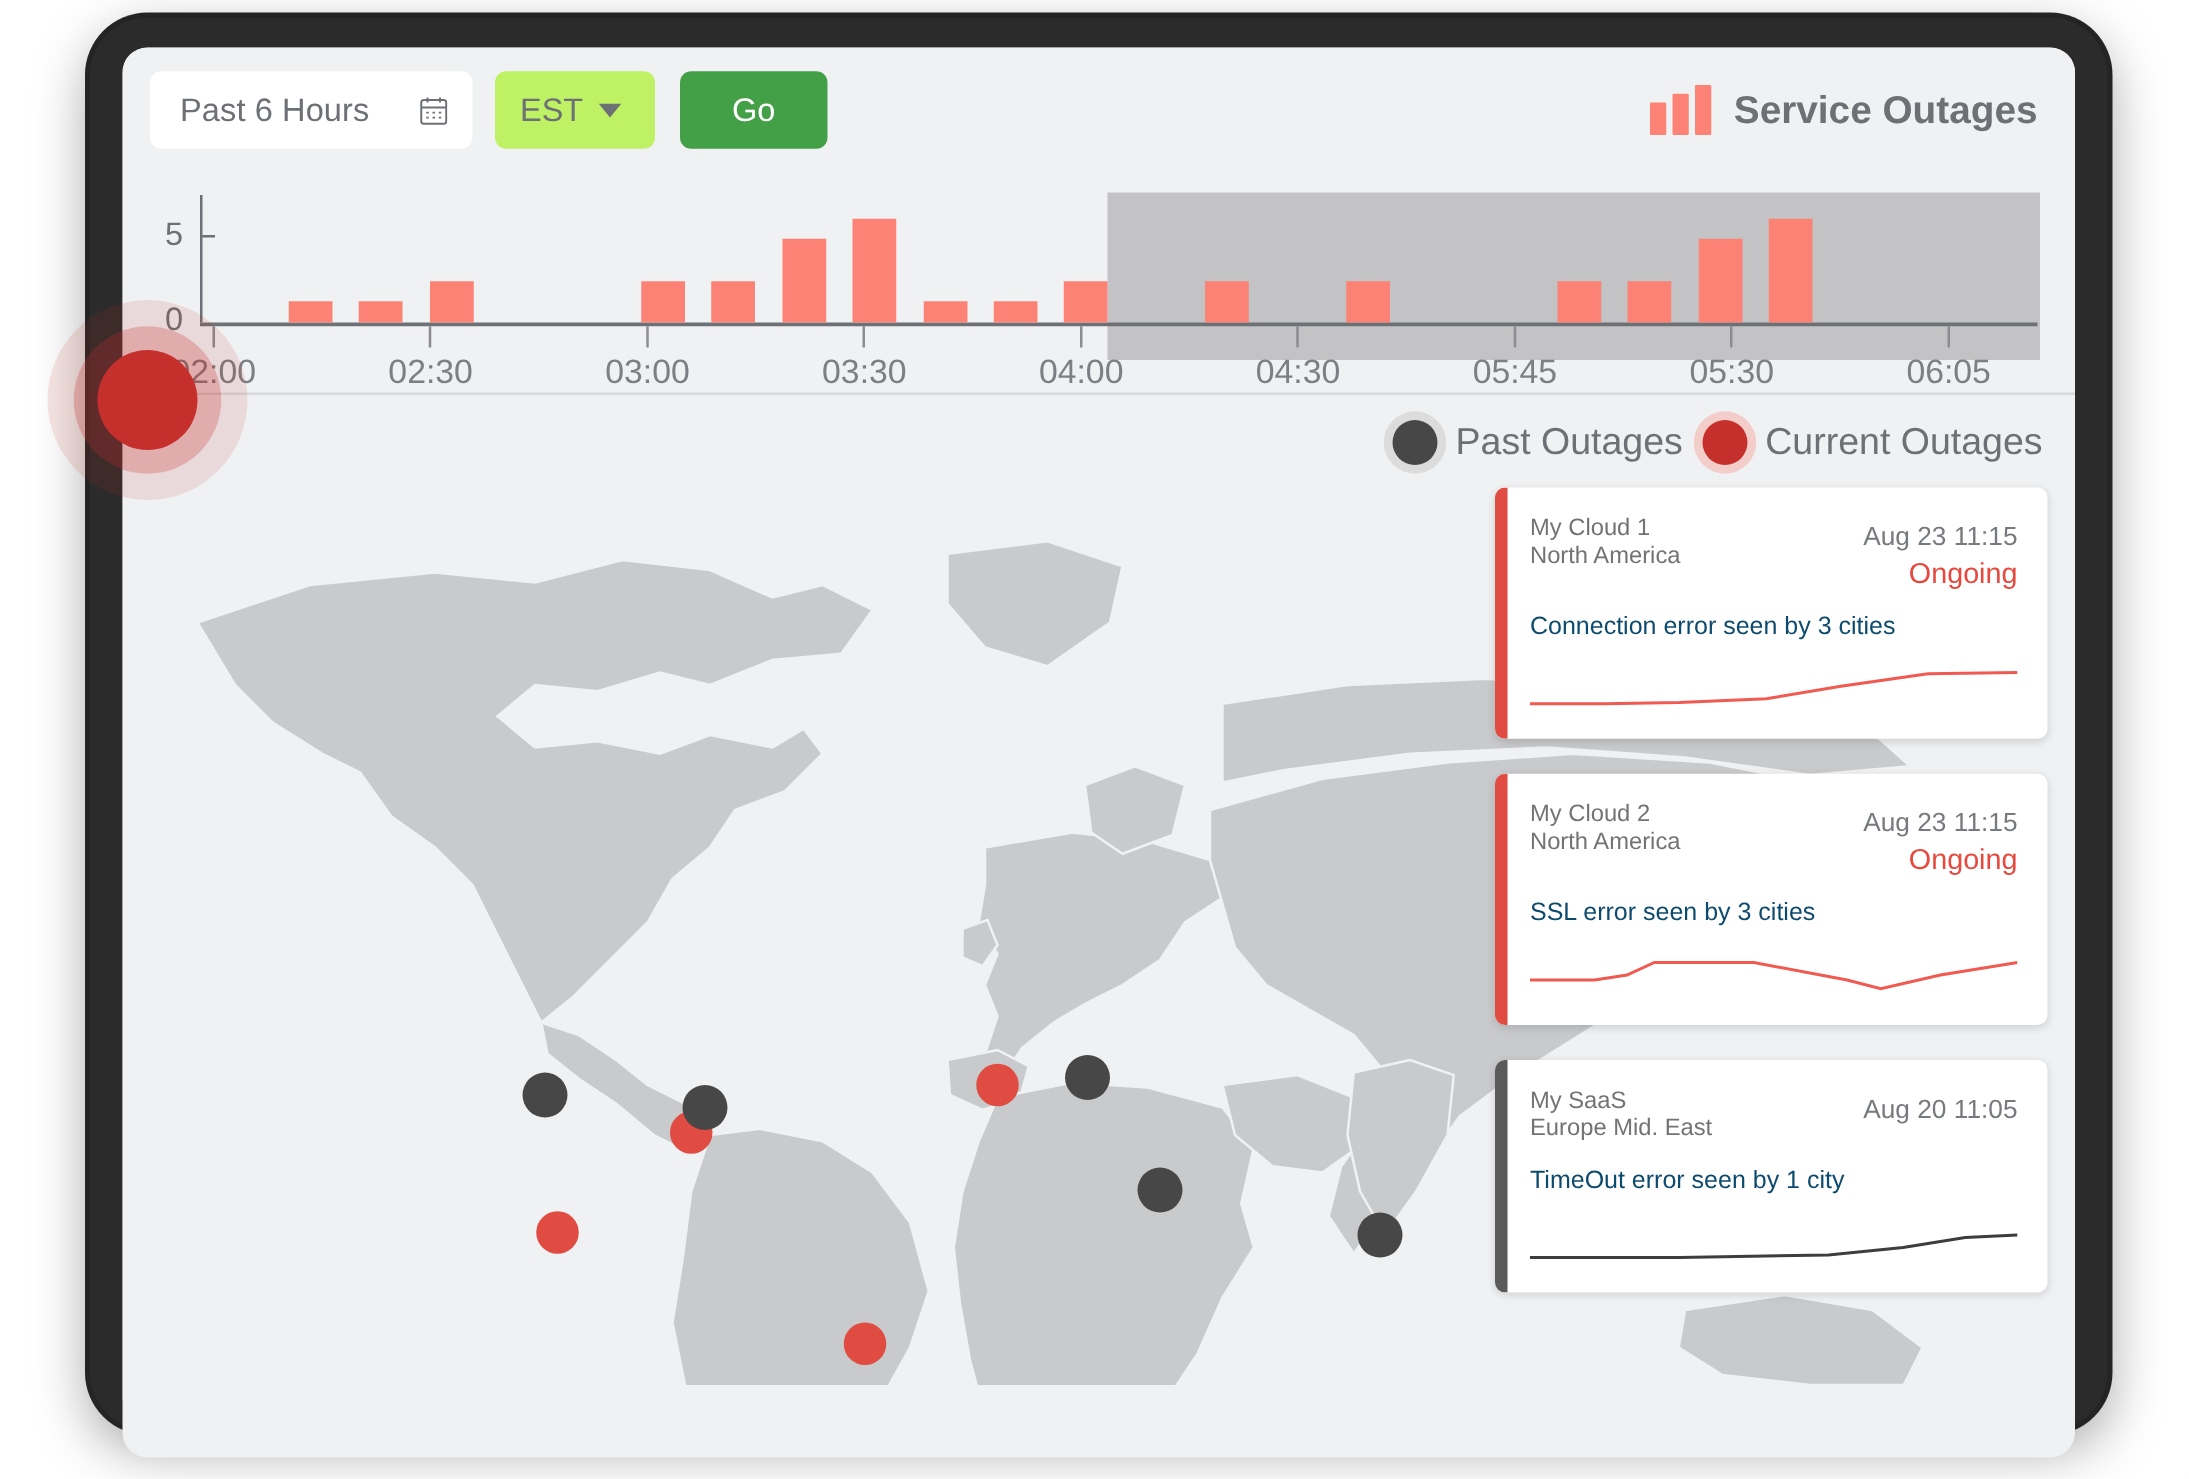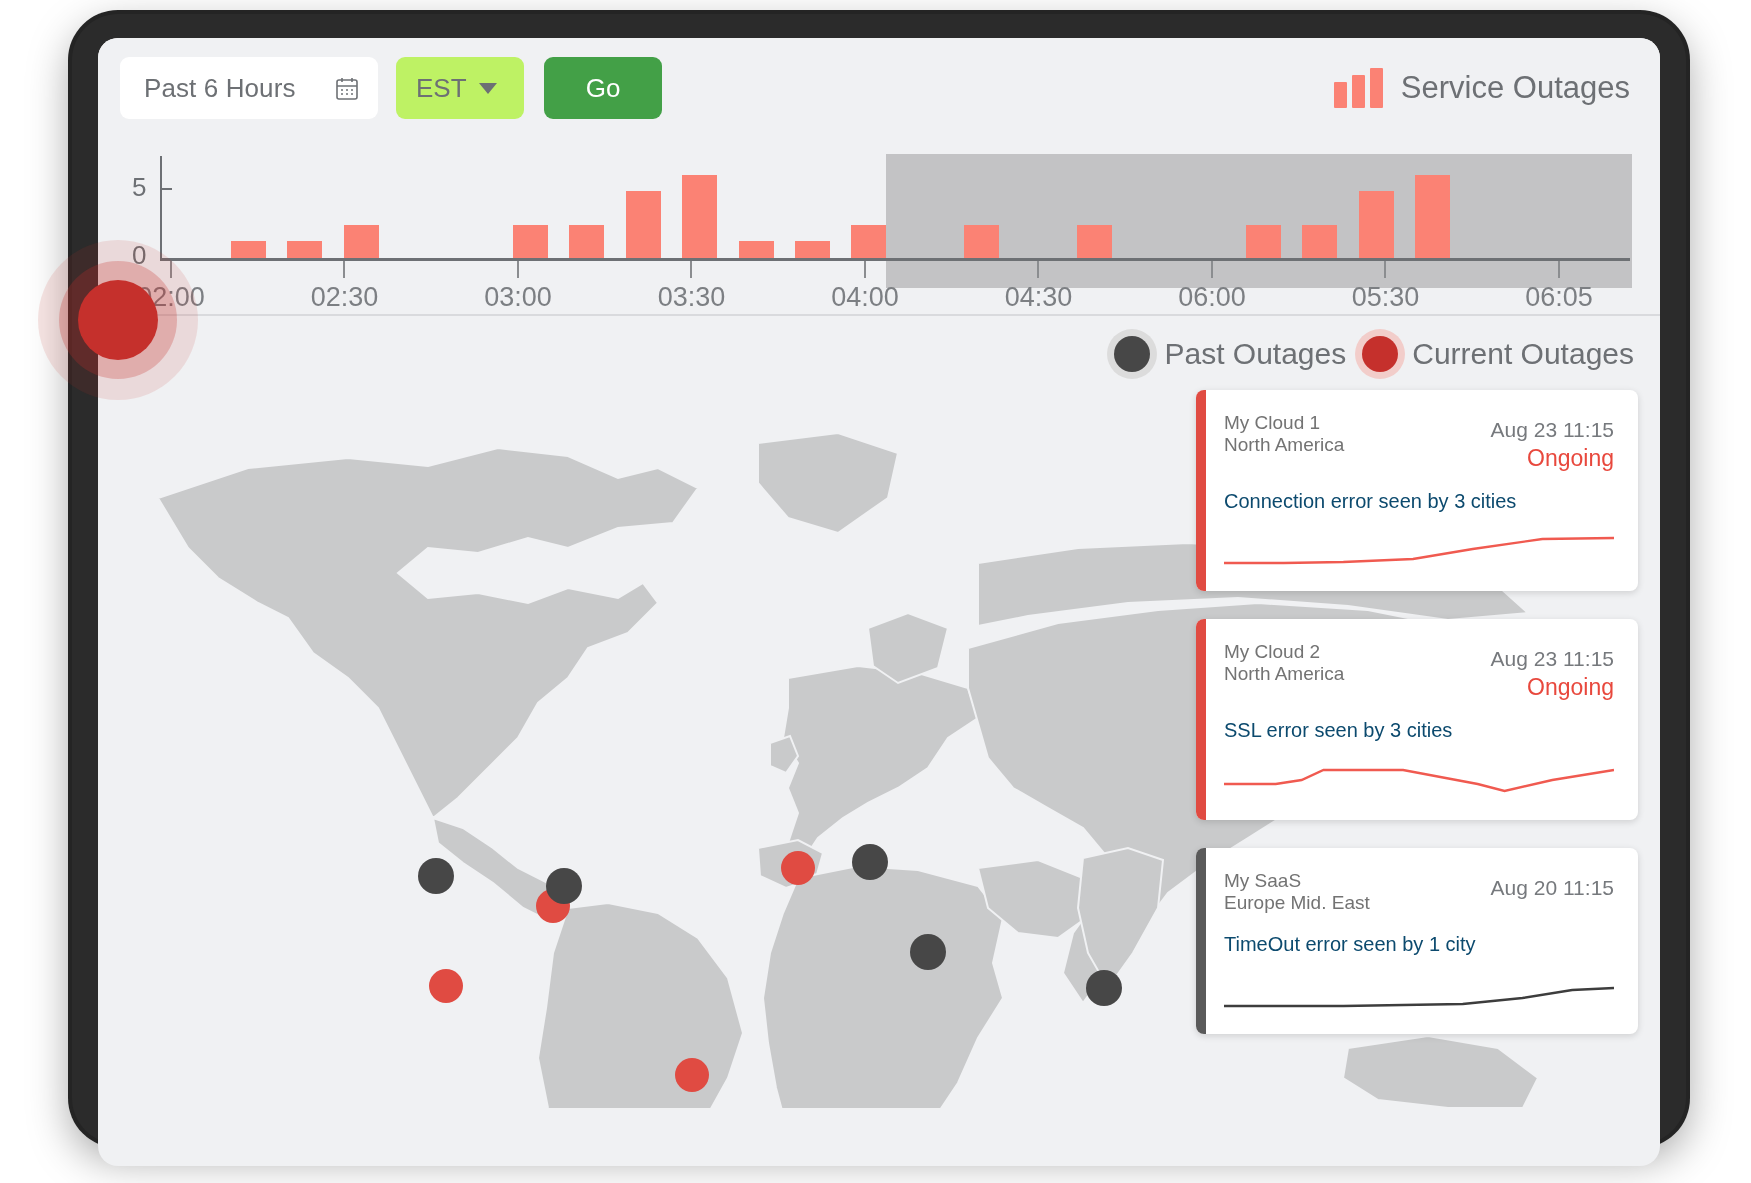--- a/index.html
+++ b/index.html
@@ -76,21 +76,21 @@
 
   .legend-title {
     position: absolute; right: 30px; top: 30px;
     display: flex; align-items: center; gap: 18px;
   }
   .bars-icon { display: flex; align-items: flex-end; gap: 5px; height: 40px; }
   .bars-icon i { display: block; width: 13px; background: #fb8274; border-radius: 1px; }
   .bars-icon i:nth-child(1){ height: 26px; }
   .bars-icon i:nth-child(2){ height: 33px; }
   .bars-icon i:nth-child(3){ height: 40px; }
-  .legend-title .txt { font-size: 31px; color: #6d7074; }
+  .legend-title .txt { font-size: 31px; color: #6d7074; font-weight: bold; }
 
   
   .hist-wrap {
     position: absolute; left: 0; top: 108px;
     width: 100%; height: 170px;
     background: #f0f1f3;
     border-bottom: 2px solid #d9dadd;
   }
   .hist {
     position: absolute; left: 26px; top: 6px;
@@ -262,21 +262,21 @@
               <div class="xlab" style="left: 220.491px;">02:30</div>
               <div class="xtick" style="left: 392.982px;"></div>
               <div class="xlab" style="left: 393.982px;">03:00</div>
               <div class="xtick" style="left: 566.473px;"></div>
               <div class="xlab" style="left: 567.473px;">03:30</div>
               <div class="xtick" style="left: 739.964px;"></div>
               <div class="xlab" style="left: 740.964px;">04:00</div>
               <div class="xtick" style="left: 913.456px;"></div>
               <div class="xlab" style="left: 914.456px;">04:30</div>
               <div class="xtick" style="left: 1086.95px;"></div>
-              <div class="xlab" style="left: 1087.95px;">06:00</div>
+              <div class="xlab" style="left: 1087.95px;">05:45</div>
               <div class="xtick" style="left: 1260.44px;"></div>
               <div class="xlab" style="left: 1261.44px;">05:30</div>
               <div class="xtick" style="left: 1433.93px;"></div>
               <div class="xlab" style="left: 1434.93px;">06:05</div>
             </div>
         </div>
       </div>
 
       <div class="map-panel">
 
@@ -384,21 +384,21 @@
               </div>
             </div>
             <div class="card past">
               <div class="stripe"></div>
               <div class="card-head">
                 <div class="card-title">
                   <div>My SaaS</div>
                   <div>Europe Mid. East</div>
                 </div>
                 <div class="card-meta">
-                  <div class="card-date">Aug 20  11:15</div>
+                  <div class="card-date">Aug 20  11:05</div>
                 </div>
               </div>
               <div class="card-desc">TimeOut error seen by 1 city</div>
               <div class="spark">
                 <svg viewBox="0 0 392 44" preserveAspectRatio="none">
                   <polyline fill="none" stroke="#3d3d3d" stroke-width="2.4" points="0,34 120,34 240,32 300,26 350,18 392,16"></polyline>
                 </svg>
               </div>
             </div>
           </div>

